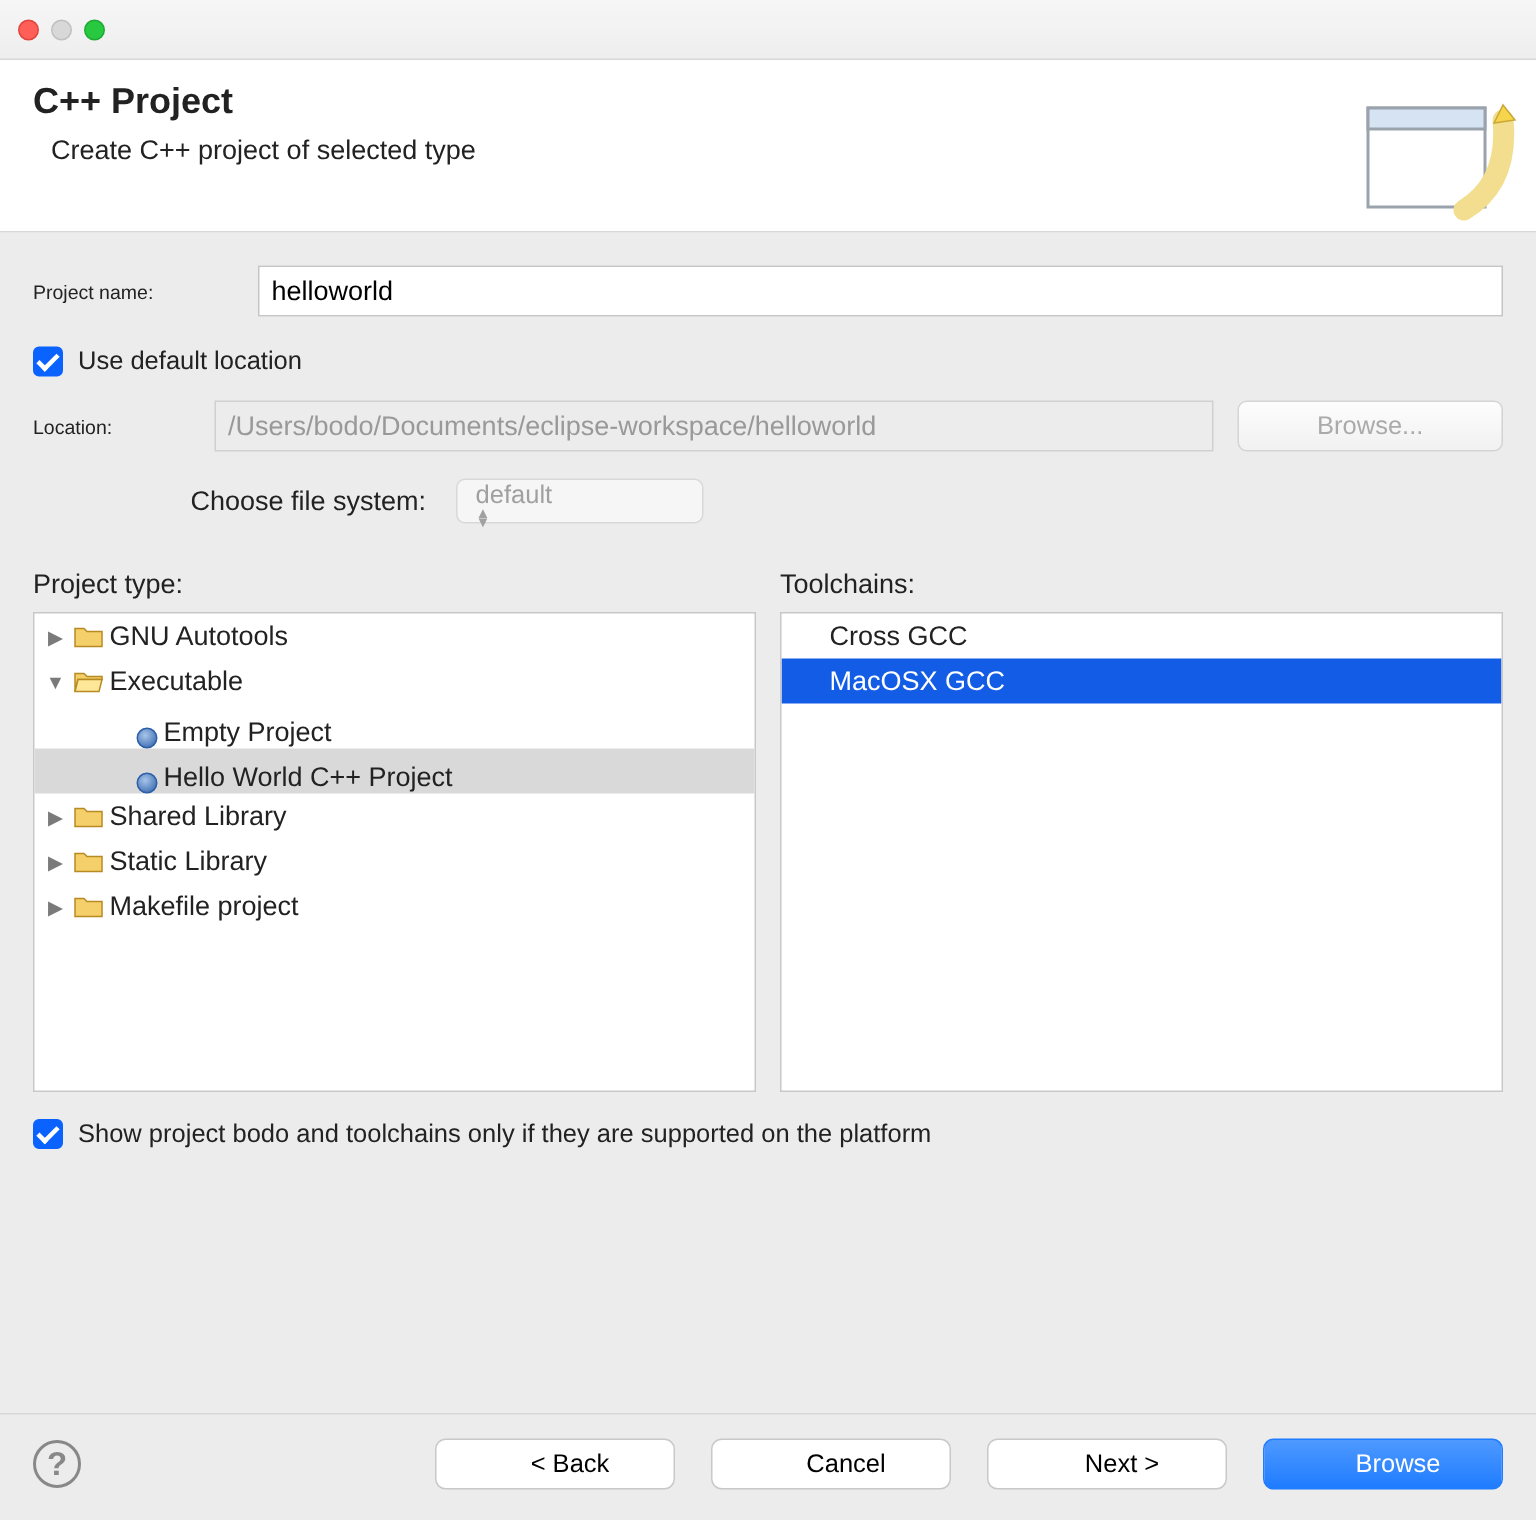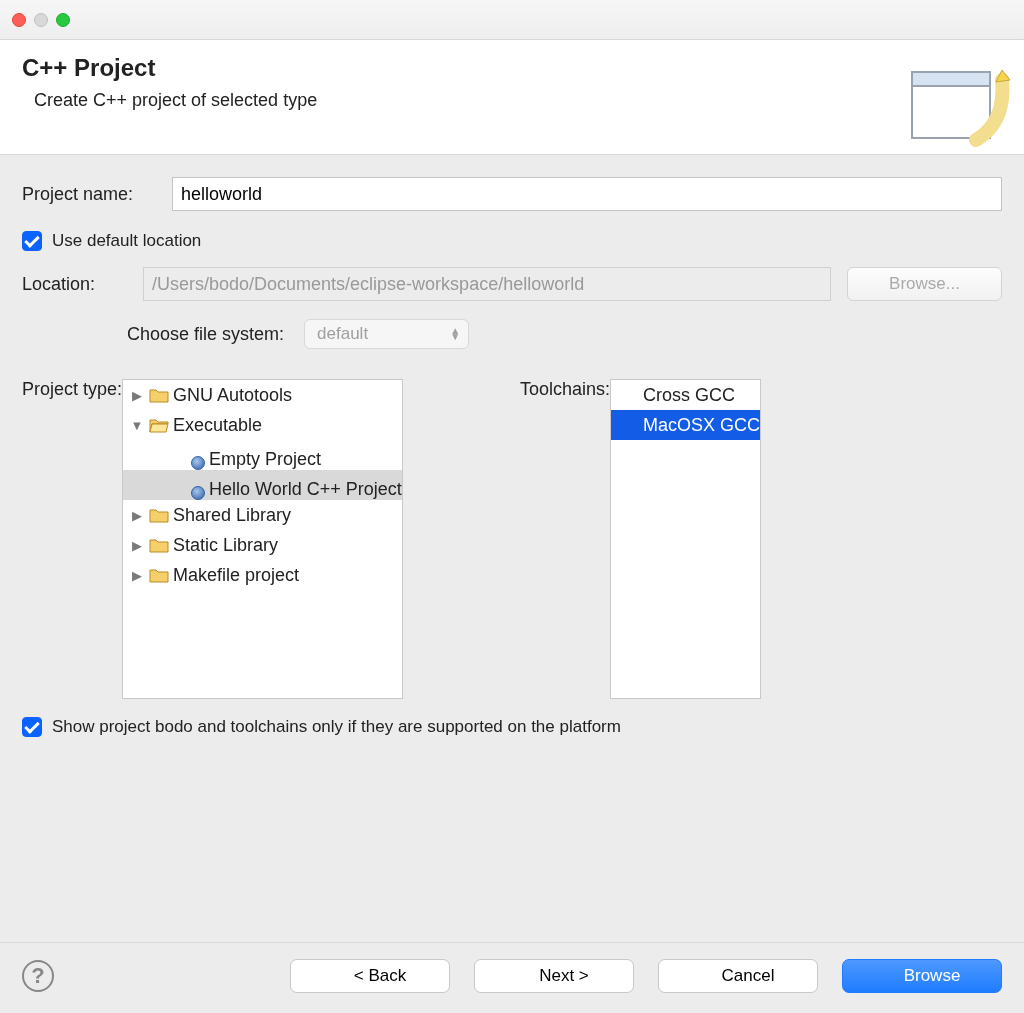--- a/index.html
+++ b/index.html
@@ -37,21 +37,21 @@
     .header-sub { font-size: 18px; margin-left: 12px; color: #222; }
     .header-icon {
       position: absolute;
       right: 8px;
       top: 26px;
     }
 
     .content { padding: 22px; }
 
     .form-row { display: flex; align-items: center; margin-bottom: 20px; }
-    .form-label { width: 150px; font-size: 18px; padding-right: 6px; white-space: nowrap; }
+    .form-label { width: 150px; font-size: 13px; padding-right: 6px; white-space: nowrap; }
     .text-input {
       flex: 1;
       height: 34px;
       font-size: 18px;
       padding: 3px 8px;
       border: 1px solid #c5c5c5;
       background: #fff;
       border-radius: 0;
     }
     .text-input:disabled { background: #ececec; color: #999; border-color: #d0d0d0; }
@@ -76,43 +76,44 @@
       left: 5px; top: 1px;
       width: 5px; height: 11px;
       border: solid #fff;
       border-width: 0 3px 3px 0;
       transform: rotate(45deg);
     }
     .row-location { display: flex; align-items: center; gap: 16px; margin-bottom: 18px; }
     .row-location .form-label { width: 105px; }
     .row-location input { flex: 1; }
     .browse-btn {
-      width: 155px; height: 34px;
+      width: 177px; height: 34px;
       border: 1px solid #d4d4d4;
       border-radius: 6px;
       background: linear-gradient(#fdfdfd,#f1f1f1);
       color: #aaa;
       font-size: 17px;
     }
     .row-fs { display: flex; align-items: center; margin-left: 105px; gap: 20px; margin-bottom: 30px; }
     .row-fs-label { font-size: 18px; }
     .select-wrap {
-      display: inline-flex; align-items: center; justify-content: space-between;
+      display: inline-flex; justify-content: space-between;
       width: 165px; height: 30px;
       border: 1px solid #d8d8d8;
       border-radius: 6px;
       background: #f6f6f6;
       color: #a0a0a0;
       padding: 0 8px 0 12px;
       font-size: 17px;
+      flex-direction: column;
     }
     .select-carets { display: flex; flex-direction: column; line-height: 6px; font-size: 10px; color:#a0a0a0; }
 
     .columns { display: flex; gap: 16px; }
-    .col { flex: 1; display: flex; }
+    .col { flex: 1; display: flex; flex-direction: column; }
     .col-label { font-size: 18px; margin-bottom: 8px; }
     .listbox {
       background: #fff;
       border: 1px solid #c8c8c8;
       height: 320px;
       overflow: auto;
       font-size: 18px;
     }
     .tree-row {
       display: flex;
@@ -305,16 +306,16 @@
     <input type="checkbox" checked="" style="">
     <span>Show project bodo and toolchains only if they are supported on the platform</span>
   </div>
 
 </div>
 
 <div class="footer">
   <div class="help-icon">?</div>
   <div class="spacer"></div>
   <button class="btn">&lt; Back</button>
+  <button class="btn">Cancel</button>
   <button class="btn">Next &gt;</button>
-  <button class="btn">Cancel</button>
   <button class="btn btn-primary">Browse</button>
 </div>
 
 </body></html>

